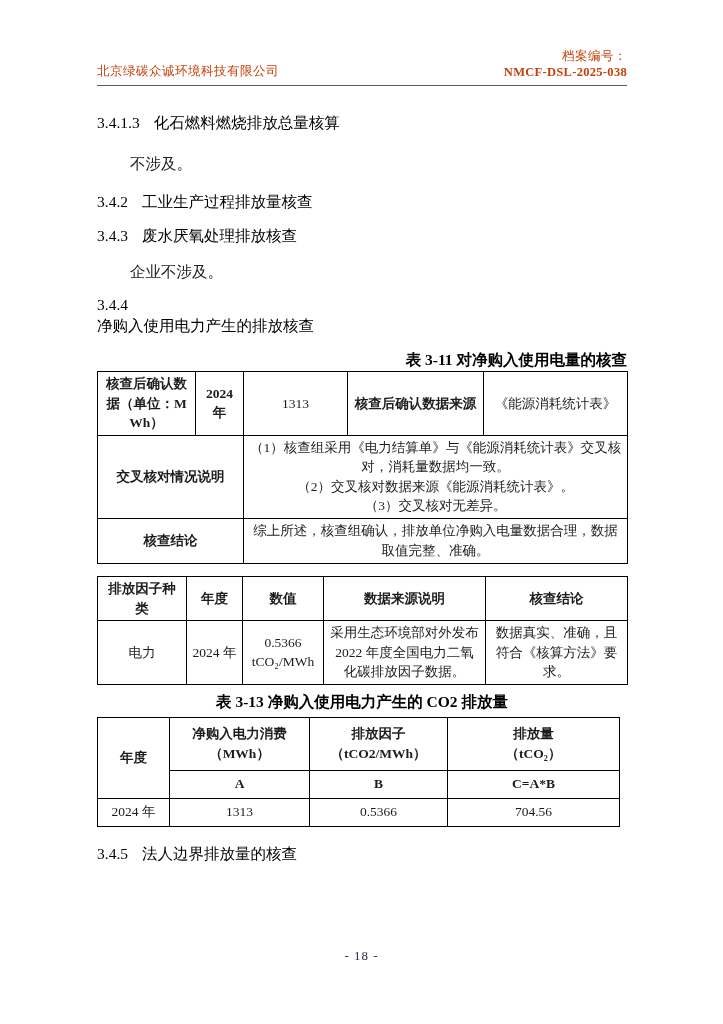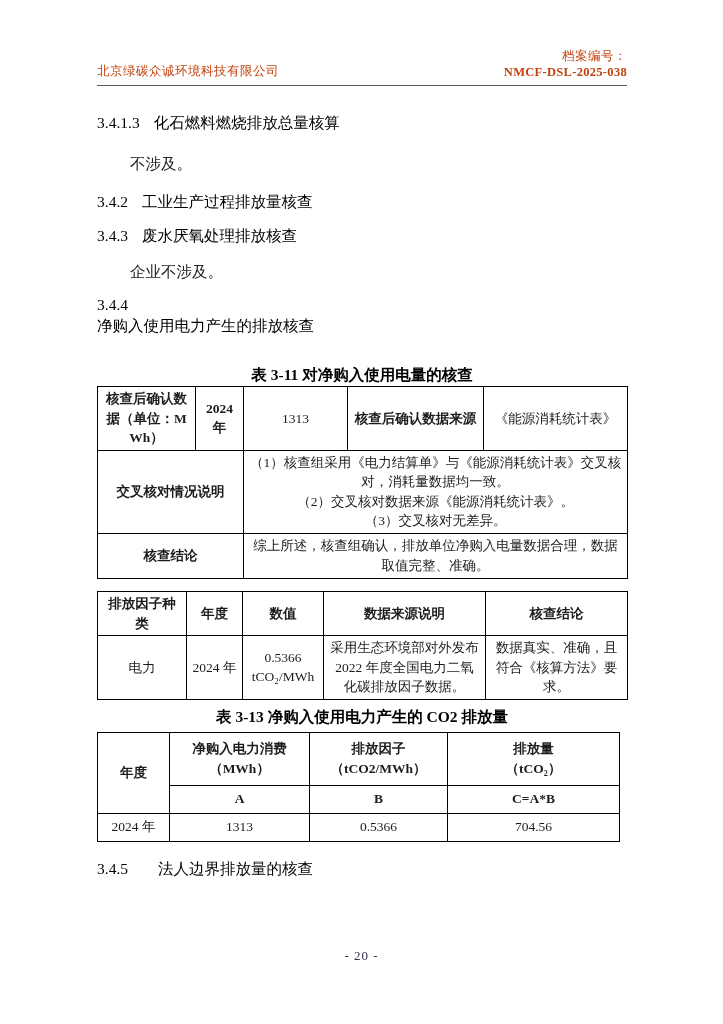--- a/index.html
+++ b/index.html
@@ -17,29 +17,29 @@
   }
   .doc-header .archive{display:flex;align-items:flex-end;flex-direction:column;}
   .doc-header .archive-no{margin-left:14px;font-family:"Liberation Serif","DejaVu Serif",serif;font-weight:600;letter-spacing:0.3px;}
   
   .h-sec{display:flex;font-weight:normal;font-size:15.5px;color:#000;line-height:21px;}
   .h-sec .num{margin-right:14px;font-family:"Liberation Serif","DejaVu Serif",serif;}
   .m-3413{margin-top:26px;}
   .m-342{margin-top:17px;}
   .m-343{margin-top:13px;}
   .m-344{margin-top:12px;flex-direction:column;}
-  .m-345{margin-top:16px;gap:16px;}
+  .m-345{margin-top:16px;}
   
   .para{font-size:15.5px;line-height:21px;padding-left:33px;color:#222;}
   .p1{margin-top:20px;}
   .p2{margin-top:16px;}
   .p3{margin-top:15px;}
   
   .tbl-caption{margin-top:14px;text-align:center;font-weight:bold;font-size:15.5px;line-height:21px;color:#000;}
-  .cap11{margin-top:28px;}
+  .cap11{margin-top:13px;text-align:right;}
   .cap12{margin-top:8px;}
   .cap13{margin-top:6px;}
   
   table{border-collapse:collapse;table-layout:fixed;margin-top:1px;}
   td,th{border:1px solid #000;font-size:13.5px;line-height:1.45;padding:2px 5px;
         vertical-align:middle;text-align:center;word-break:break-all;color:#1c1c1c;}
   .t11{width:530px;}
   .t12{width:530px;margin-top:12px;}
   .t13{width:522px;margin-top:5px;}
   .lbl{font-weight:bold;}
@@ -186,14 +186,14 @@
     </tbody>
       </table>
 
     <div class="h-sec m-345">
       <span class="num">3.4.5</span>
       <span>法人边界排放量的核查</span>
     </div>
 
   </div>
 
-  <div class="page-num">- 20 -</div>
+  <div class="page-num">- 18 -</div>
 </div>
 
 </body></html>

